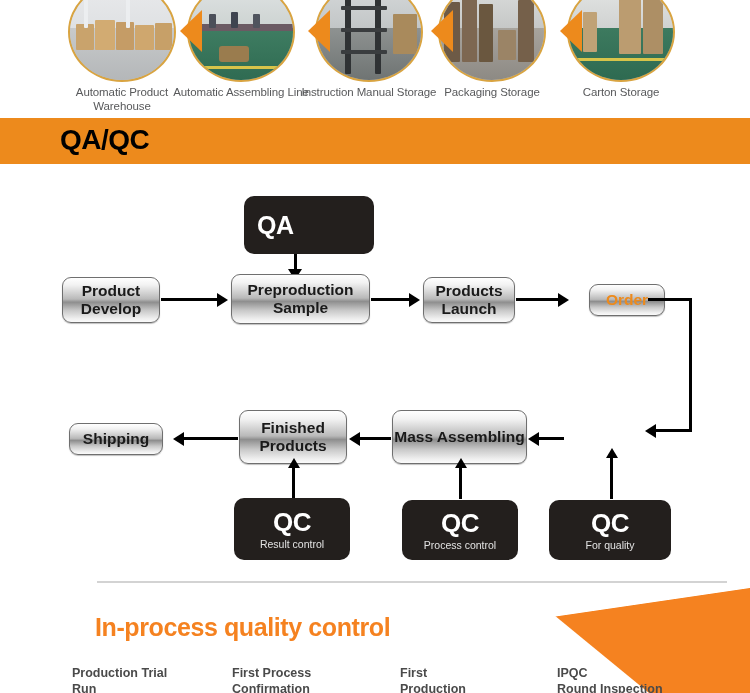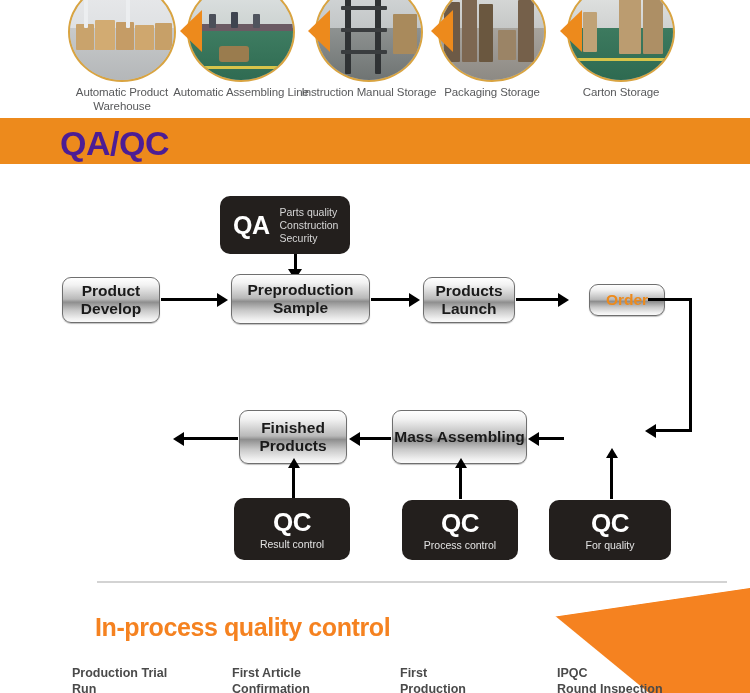--- a/index.html
+++ b/index.html
@@ -64,23 +64,23 @@
   
   #qaqc-banner {
     position: absolute;
     left: 0; top: 118px;
     width: 750px; height: 46px;
     background: #ED8A1C;
   }
   #qaqc-title {
     position: absolute;
     left: 60px; top: 6px;
-    font-size: 34px;
-    font-weight: bold;
-    color: #4c1d95;
+    font-size: 28px;
+    font-weight: bold;
+    color: #000000;
     letter-spacing: -0.5px;
     font-family: "Liberation Sans", sans-serif;
   }
 
   
   #flowchart {
     position: absolute;
     left: 0; top: 164px;
     width: 750px; height: 405px;
   }
@@ -298,28 +298,23 @@
       <div class="arrow-left-orange" style="left:-7px;"></div>
     </div>
   </div>
 
   <div id="qaqc-banner">
     <div id="qaqc-title">QA/QC</div>
   </div>
 
   <div id="flowchart">
 
-    <div class="black-box" style="left:220px; top:32px; width:130px; height:58px;">
+    <div class="black-box" style="left:244px; top:32px; width:130px; height:58px;">
       <div class="qa-box-inner">
         <span class="qa-big">QA</span>
-        <span class="qa-lines">
-          <span>Parts quality</span><br>
-          <span>Construction</span><br>
-          <span>Security</span>
-        </span>
       </div>
     </div>
 
     <div class="conn conn-v" style="left:294px; top:90px; height:18px;"></div>
     <div class="tri tri-down" style="left:288px; top:105px;"></div>
 
     <div class="node" style="left:231px; top:110px; width:139px; height:50px;">
       <span>Preproduction Sample</span>
     </div>
 
@@ -342,20 +337,23 @@
     <div class="tri tri-right" style="left:409px; top:129px;"></div>
 
     <div class="conn conn-h" style="left:516px; top:134px; width:44px;"></div>
     <div class="tri tri-right" style="left:558px; top:129px;"></div>
 
     <div class="conn conn-h" style="left:648px; top:134px; width:44px;"></div>
     <div class="conn conn-v" style="left:689px; top:134px; height:134px;"></div>
     <div class="conn conn-h" style="left:655px; top:265px; width:37px;"></div>
     <div class="tri tri-left" style="left:645px; top:260px;"></div>
 
+    <div class="node" style="left:69px; top:259px; width:94px; height:32px;">
+      <span>Shipping</span>
+    </div>
 
     <div class="node" style="left:239px; top:246px; width:108px; height:54px;">
       <span>Finished Products</span>
     </div>
 
     <div class="node" style="left:392px; top:246px; width:135px; height:54px;">
       <span>Mass Assembling</span>
     </div>
 
 
@@ -406,21 +404,21 @@
     <div id="bottom-divider"></div>
 
     <div id="inprocess-title">In-process quality control</div>
 
     <div class="bcol" style="left:35px;">
       <span>Production Trial</span><br>
       <span>Run</span>
     </div>
 
     <div class="bcol" style="left:195px;">
-      <span>First Article</span><br>
+      <span>First Process</span><br>
       <span>Confirmation</span>
     </div>
 
     <div class="bcol" style="left:363px;">
       <span>First</span><br>
       <span>Production</span>
     </div>
 
     <div class="bcol" style="left:520px;">
       <span>IPQC</span><br>

